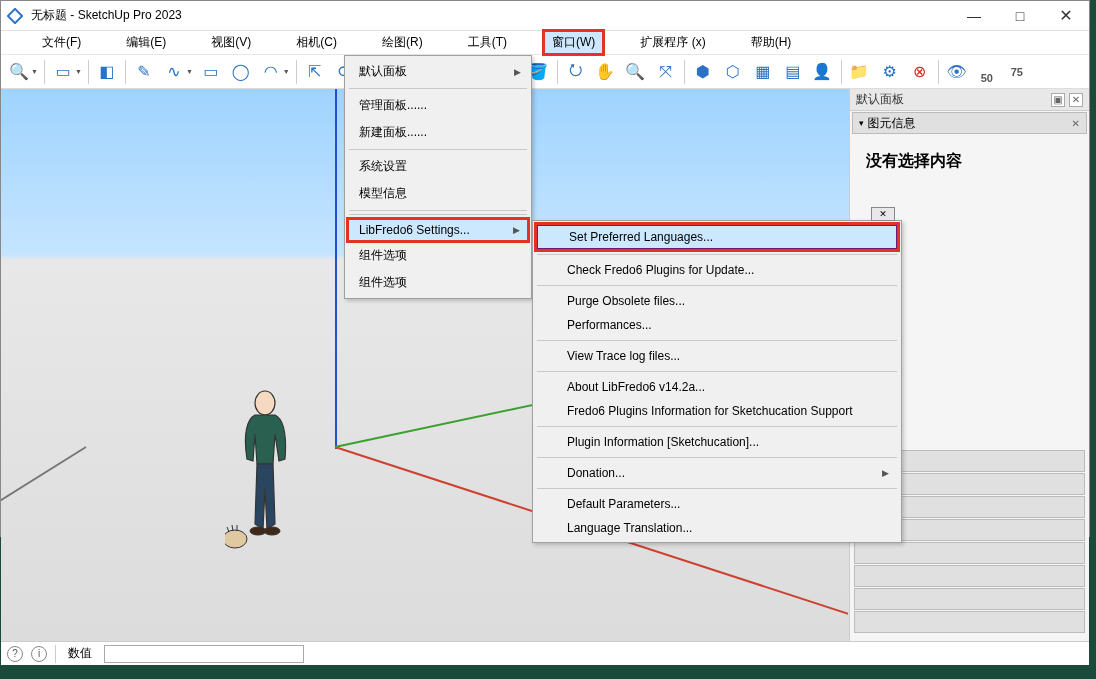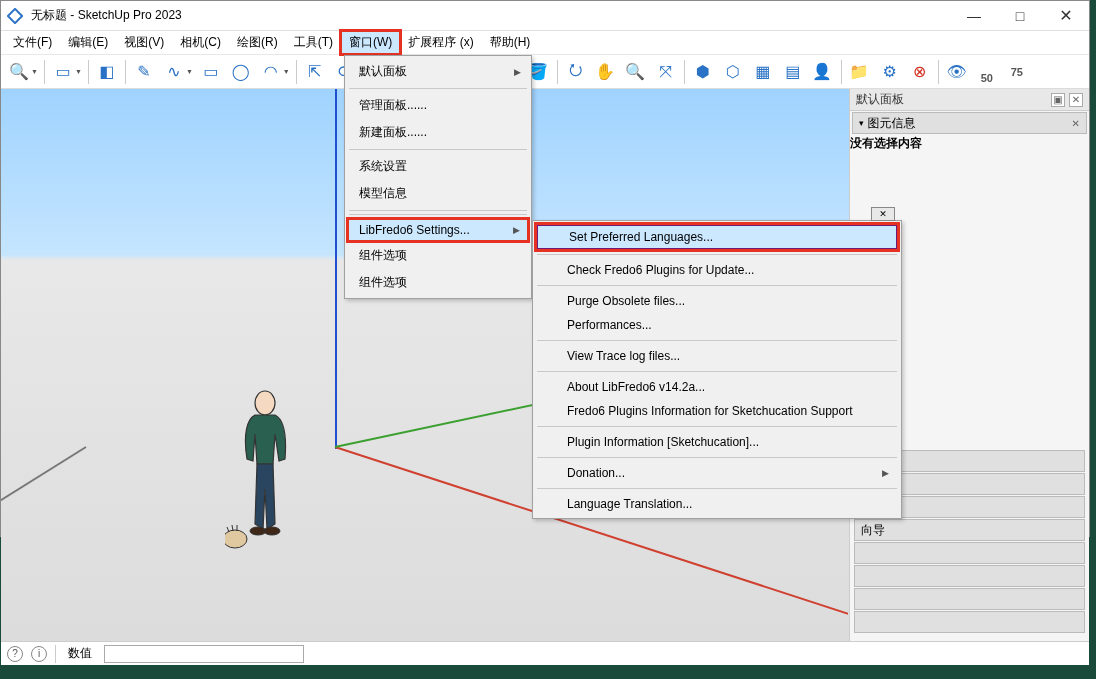--- a/index.html
+++ b/index.html
@@ -4,40 +4,40 @@
 <style>
 * { margin: 0; padding: 0; box-sizing: border-box; font-family: "Microsoft YaHei", "Segoe UI", sans-serif; }
 html, body { width: 1096px; height: 679px; overflow: hidden; background: #1a4a3a; }
 .app-window { position: absolute; left: 0; top: 0; width: 1090px; height: 537px; background: #0f172a; border: 1px solid #888; }
 .titlebar { height: 30px; display: flex; align-items: center; background: #fff; border-bottom: 1px solid #e0e0e0; font-size: 12px; }
 .titlebar .logo { width: 20px; height: 20px; margin: 0 6px 0 4px; display:flex; align-items:center; justify-content:center;}
 .titlebar .title { flex: 1; }
 .titlebar .winbtn { width: 46px; height: 30px; display: flex; align-items: center; justify-content: center; font-size: 14px; color:#333; }
 .titlebar .winbtn.close { font-size: 16px; }
 .menubar { height: 24px; display: flex; align-items: center; padding: 0 4px; font-size: 12px; background:#fff; border-bottom:1px solid #e8e8e8;}
-.menubar .mitem { padding: 3px 8px; cursor: default; }
+.menubar .mitem { padding: 3px 8px; cursor: default; margin-left: 29px; }
 .menubar .mitem.highlighted { background:#cce8ff; border:1px solid #99d1ff; padding:2px 7px;}
 .menubar .mitem.redbox { outline: 3px solid #e53223; outline-offset: -1px; }
 .toolbar { height: 34px; display: flex; align-items: center; padding: 0 4px; background: #fff; border-bottom:1px solid #dcdcdc; gap:2px;}
 .toolbar .tbtn { width: 28px; height: 28px; display: flex; align-items: center; justify-content: center; font-size: 16px; color:#2a72c5; }
 .toolbar .sep { width:1px; height:24px; background:#ccc; margin:0 2px;}
 .toolbar .drop { font-size:7px; color:#555; margin-left:-4px; margin-right:2px;}
 .workarea { position: relative; height: 552px; background: linear-gradient(#9fd3ff 0%, #c5e5ff 30%, #e8e8e8 31%, #dcdcdc 100%); }
 .viewport { position:absolute; left:0; top:0; width:847px; height:552px; overflow:hidden;}
 .axis-red { position:absolute; left:334px; top:357px; width:700px; height:2px; background:#d04030; transform-origin:left; transform:rotate(18deg);}
 .axis-green { position:absolute; left:334px; top:357px; width:500px; height:2px; background:#3ca030; transform-origin:left; transform:rotate(-12deg);}
 .axis-green2 { position:absolute; right:762px; top:357px; width:500px; height:2px; background:#777; transform-origin:right; transform:rotate(-32deg);}
 .axis-blue { position:absolute; left:334px; top:0; width:2px; height:360px; background:#2050d0;}
 .figure { position:absolute; left:224px; top:300px; width:80px; height:170px; }
 .sidepanel { position:absolute; right:0; top:0; width:240px; height:552px; background:#f5f5f5; border-left:1px solid #ccc;}
 .sidepanel .ph { height:22px; background:#e8e8e8; border-bottom:1px solid #ccc; display:flex; align-items:center; padding:0 6px; font-size:12px; color:#333;}
 .sidepanel .ph .spacer{flex:1;}
 .sidepanel .ph .pbtn{width:14px;height:14px;font-size:10px;color:#666;border:1px solid #aaa;display:flex;align-items:center;justify-content:center;margin-left:4px;background:#fff;}
 .sidepanel .row { height:22px; background:#e0e0e0; border:1px solid #bbb; margin:1px 2px; display:flex; align-items:center; padding:0 6px; font-size:12px;}
-.sidepanel .content { padding:0; font-size:12px; font-weight:bold;}
+.sidepanel .content { padding:16px; font-size:16px; font-weight:bold;}
 .statusbar { height: 24px; border-top:1px solid #ccc; background:#fff; display:flex; align-items:center; font-size:12px; padding:0 6px; gap:8px;}
 .statusbar .sicon{width:16px;height:16px;border:1px solid #888;border-radius:50%;display:flex;align-items:center;justify-content:center;font-size:10px;color:#555;}
 .statusbar .divider{width:1px;height:18px;background:#ccc;}
 .statusbar .msg{flex:1;}
 .statusbar .val-label{padding:0 4px;}
 .statusbar .val-box{width:200px;height:18px;border:1px solid #aaa;background:#fff;}
 
 .menu1 { position:absolute; left:343px; top:54px; width:188px; background:#f0f0f0; border:1px solid #a0a0a0; box-shadow:2px 2px 4px rgba(0,0,0,.2); font-size:12px; padding:2px;}
 .menu1 .mi { padding:5px 28px 5px 12px; position:relative; }
 .menu1 .mi.sel { background:#cce8ff; border:1px solid #7ab8ec; padding:4px 27px 4px 11px;}
@@ -214,16 +214,17 @@
       <div class="msep"></div>
       <div class="mi">View Trace log files...</div>
       <div class="msep"></div>
       <div class="mi">About LibFredo6 v14.2a...</div>
       <div class="mi">Fredo6 Plugins Information for Sketchucation Support</div>
       <div class="msep"></div>
       <div class="mi">Plugin Information [Sketchucation]...</div>
       <div class="msep"></div>
       <div class="mi">Donation...<span class="arrow">▶</span></div>
       <div class="msep"></div>
+      <div class="mi">Default Parameters...</div>
       <div class="mi">Language Translation...</div>
     </div>
 
 </div>
 
 </body></html>

